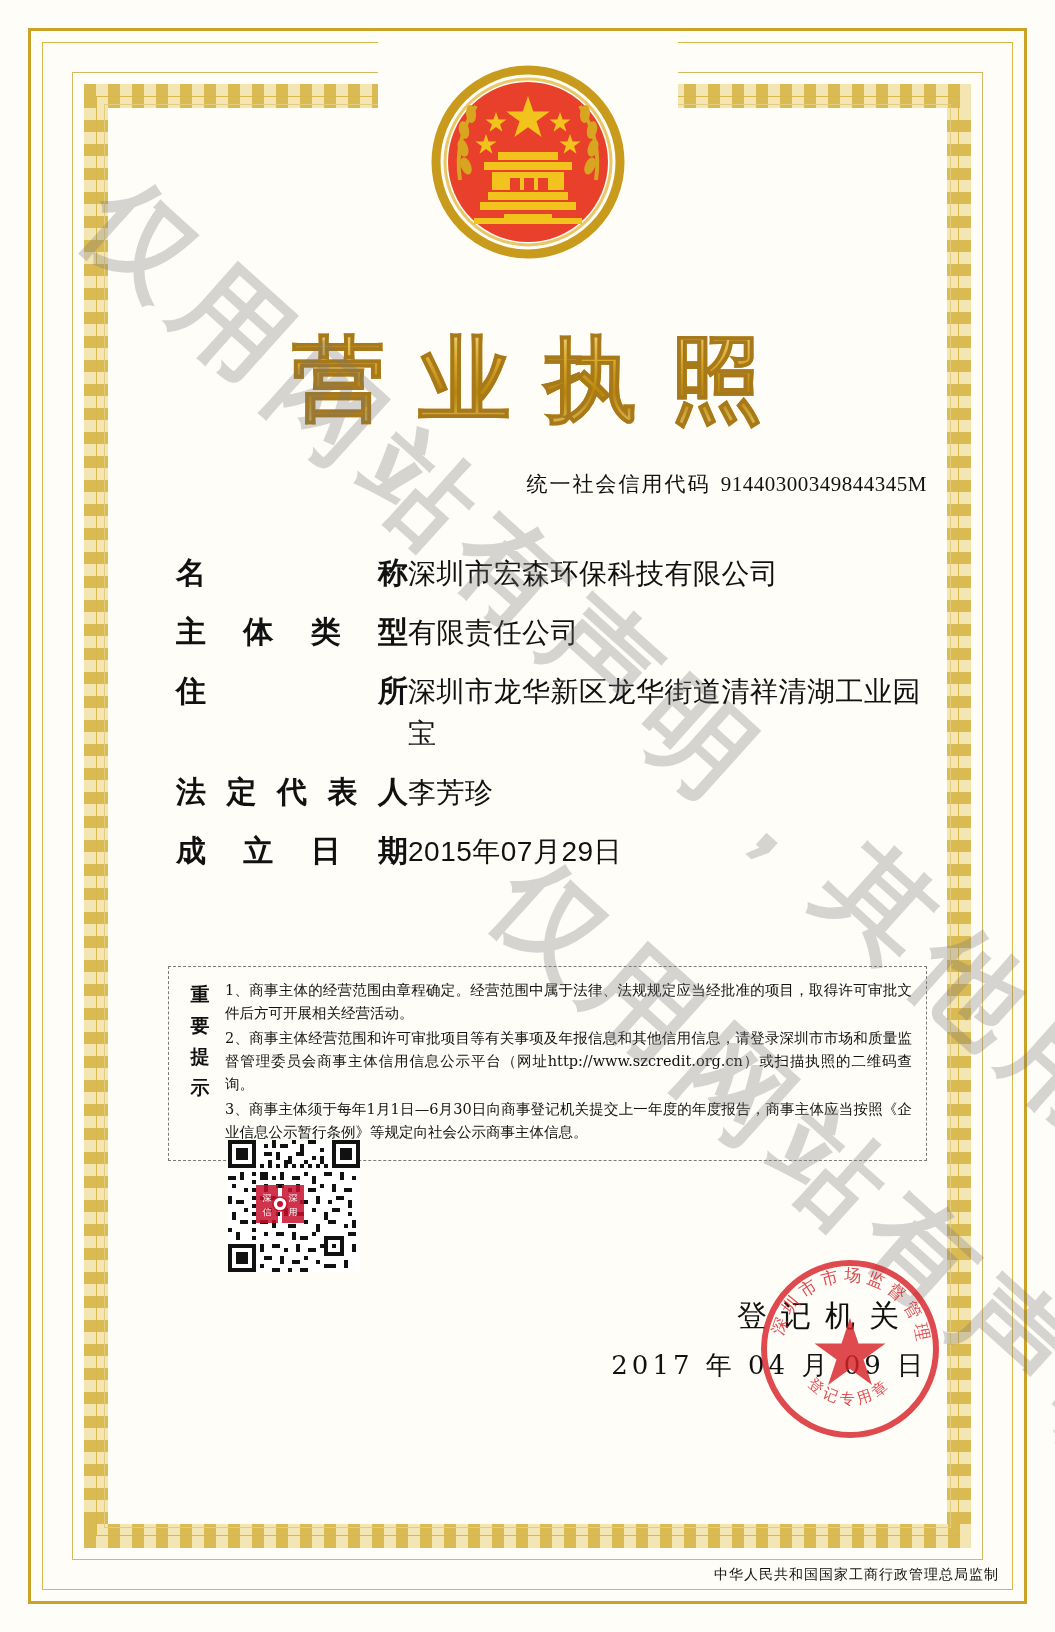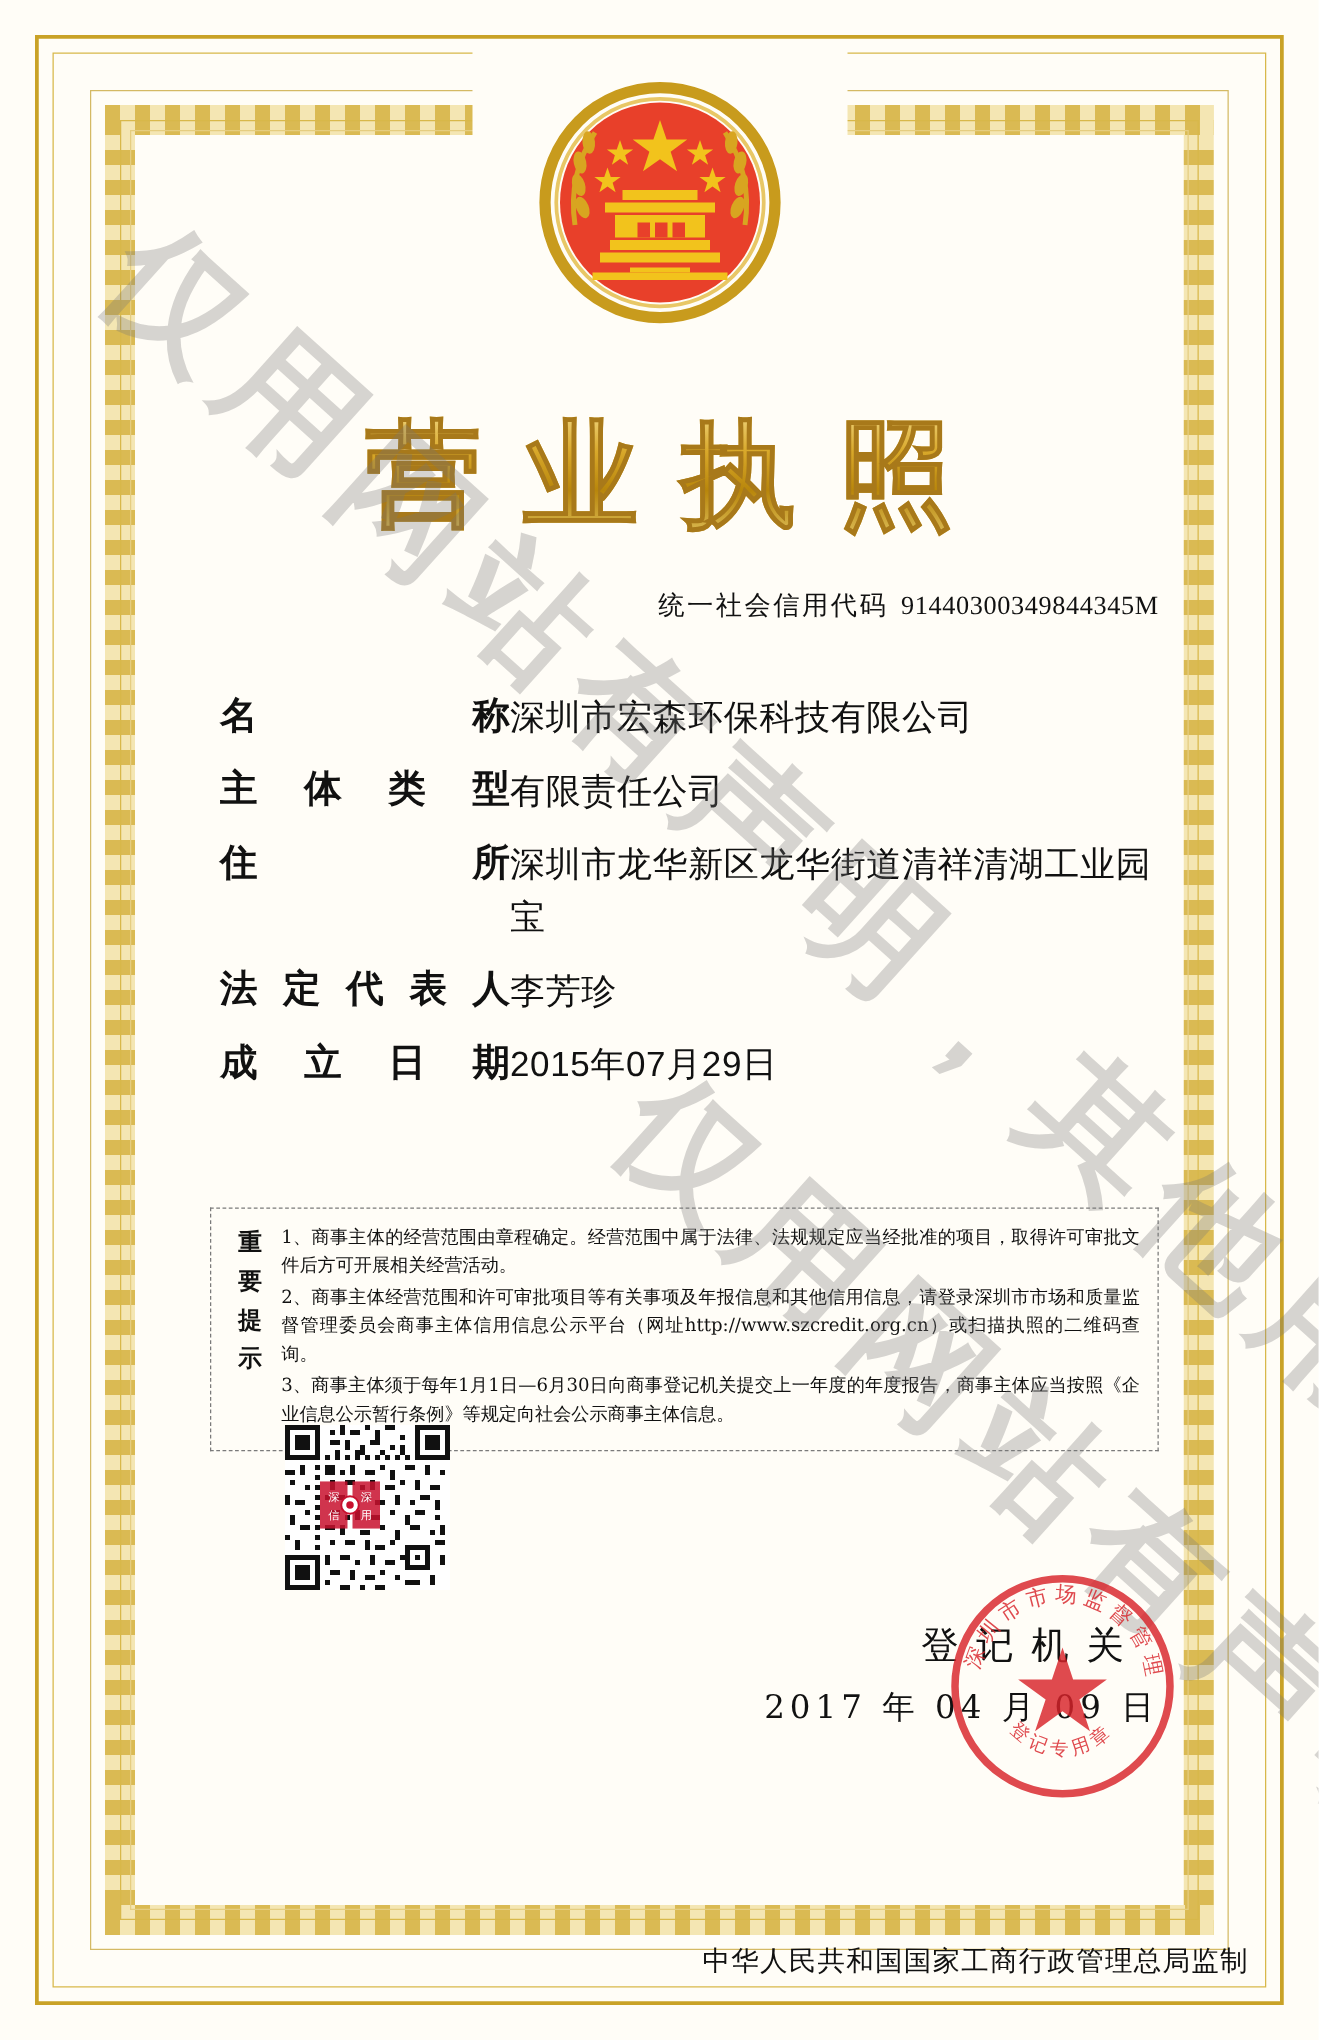--- a/index.html
+++ b/index.html
@@ -263,21 +263,21 @@
     height: 186px;
     z-index: 7;
     opacity: 0.82;
   }
 
   
   .footer {
     position: absolute;
     right: 56px;
     bottom: 48px;
-    font-size: 22px;
+    font-size: 14px;
     font-family: "DejaVu Serif", serif;
     letter-spacing: 1px;
     z-index: 5;
   }
 
   
   .watermark {
     position: absolute;
     inset: 0;
     z-index: 6;

